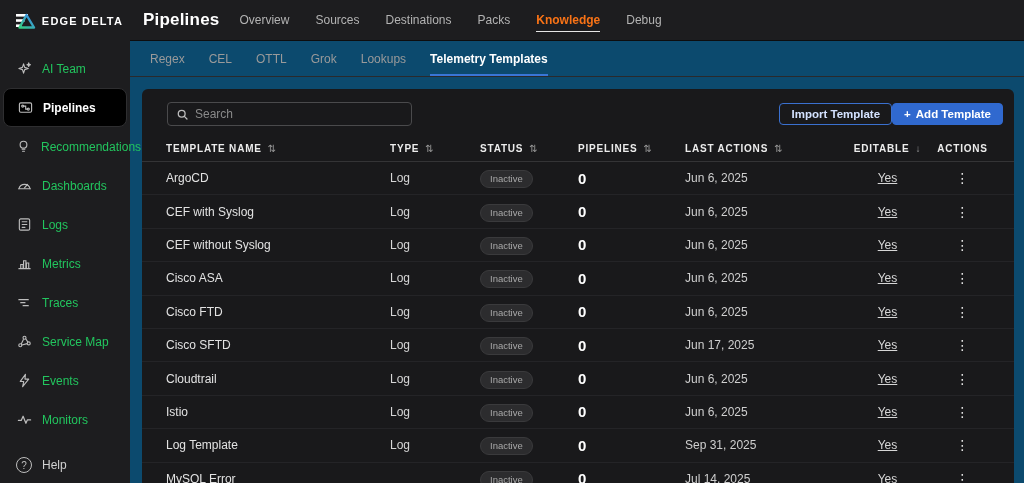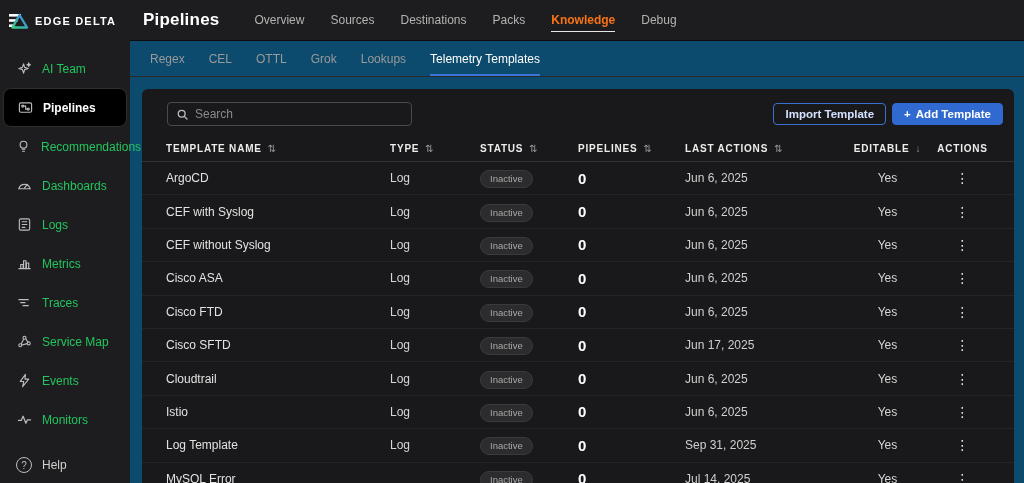--- a/index.html
+++ b/index.html
@@ -3,78 +3,78 @@
 <meta charset="utf-8">
 <style>
   * { margin:0; padding:0; box-sizing:border-box; }
   html,body { width:1024px; height:483px; overflow:hidden; background:#131314;
     font-family:"Liberation Sans","DejaVu Sans",sans-serif; }
   .app { display:flex; width:1024px; height:483px; }
 
   
   .sidebar { width:130px; min-width:130px; background:#1d1d1f; height:483px;
     display:flex; flex-direction:column; position:relative; }
-  .logo { display:flex; align-items:center; gap:6px; height:41px; padding-left:8px; }
+  .logo { display:flex; align-items:center; gap:6px; height:41px; padding-left:8px;justify-content:center; }
   .logo-text { color:#fff; font-size:11px; font-weight:bold; letter-spacing:1.2px; white-space:nowrap; }
   .side-nav { margin-top:8px; display:flex; flex-direction:column; }
   .side-item { display:flex; align-items:center; gap:10px; height:39px; padding-left:16px;
     color:#22c55e; font-size:12px; cursor:pointer; }
   .side-item .icn { width:16px; height:16px; display:flex; align-items:center; justify-content:center; color:#bdbdbd; }
   .side-item.active { background:#000; border:1px solid #2e2e30; border-radius:8px;
     margin:0 3px; padding-left:13px; color:#fff; font-weight:bold; }
   .help-item { position:absolute; bottom:10px; left:16px; display:flex; align-items:center; gap:10px;
     color:#d0d0d0; font-size:12px; cursor:pointer; }
   .help-circle { width:16px; height:16px; border:1.3px solid #bdbdbd; border-radius:50%;
     display:flex; align-items:center; justify-content:center; font-size:10px; color:#bdbdbd; }
 
   
   .main { flex:1; display:flex; flex-direction:column; }
   .topbar { height:41px; background:#1d1d1f; display:flex; align-items:center; padding-left:13px;
     border-bottom:1px solid #0d0d0e; }
   .page-title { color:#fff; font-size:17px; font-weight:600; letter-spacing:0.2px; }
-  .top-nav { display:flex; gap:26px; margin-left:35px; }
+  .top-nav { display:flex; gap:26px; margin-left:20px; }
   .top-nav-item { color:#b3b3b3; font-size:12px; cursor:pointer; padding:4px 0; }
   .top-nav-item.active { color:#f97316; font-weight:700; border-bottom:1.5px solid #e6e6e6; }
 
   .content { flex:1; background:#0c4a6e; overflow:hidden; }
   .subtabs { display:flex; gap:24px; align-items:flex-end; padding:0 0 0 20px; height:36px;
     border-bottom:1px solid #2a2a2c; }
   .subtab { color:#9a9a9a; font-size:12px; padding-bottom:10px; cursor:pointer; }
-  .subtab.active { color:#fff; font-weight:400; border-bottom:2px solid #3a76d6; padding-bottom:8px; }
+  .subtab.active { color:#fff; font-weight:700; border-bottom:2px solid #3a76d6; padding-bottom:8px; }
 
   
   .card { margin:12px 10px 0 12px; background:#19191b; border-radius:6px; height:600px; }
   .toolbar { display:flex; align-items:center; justify-content:space-between; padding:13px 11px 9px 10px; }
   .searchbox { display:flex; align-items:center; gap:6px; width:245px; height:24px;
     border:1px solid #4a4a4c; border-radius:4px; padding:0 8px; background:transparent;margin-left:15px; }
   .searchbox svg { flex:none; }
   .searchbox input { flex:1; background:transparent; border:none; outline:none;
     color:#ddd; font-size:12px; font-family:inherit; }
   .searchbox input::placeholder { color:#8a8a8a; }
-  .btns { display:flex; gap:6px; }
+  .btns { display:flex; }
   .btn { height:22px; padding:0 11px; font-size:11.5px; font-weight:bold; border-radius:4px;
     display:flex; align-items:center; gap:5px; cursor:pointer; font-family:inherit; }
   .btn-outline { background:transparent; border:1px solid #3a70cf; color:#d4e2ff; }
   .btn-solid { background:#3069cf; border:1px solid #3069cf; color:#fff; }
 
   .tgrid { display:grid; grid-template-columns:224px 90px 98px 107px 155px 95px 1fr;
     padding:0 24px; align-items:center; }
   .thead { height:27px; border-bottom:1px solid #343436; }
   .th { color:#ececec; font-size:10px; font-weight:bold; letter-spacing:0.8px;
     display:flex; align-items:center; gap:6px; cursor:pointer; }
   .th .sort { color:#9a9a9a; font-size:10px; font-weight:normal; }
   .th.center { justify-content:center; }
   .trow { height:33.4px; border-bottom:1px solid #242427; }
   .td-name { color:#e2e2e2; font-size:12px; }
   .td-type { color:#d6d6d6; font-size:12px; }
   .badge { display:inline-block; font-size:9.5px; color:#a8a8a8; background:#2c2c2e;
     border:1px solid #3a3a3c; border-radius:999px; padding:2px 9px 3px; width:max-content; }
   .td-pipes { color:#fff; font-size:15px; font-weight:bold; }
   .td-date { color:#cfcfcf; font-size:12px; }
-  .td-edit { color:#d6d6d6; font-size:12px; text-align:center; }
+  .td-edit { color:#d6d6d6; font-size:12px; text-align:center;text-decoration:underline; }
   .td-actions { text-align:center; }
   .kebab { color:#e0e0e0; font-size:14px; cursor:pointer; display:inline-block; padding:0 6px; }
 </style>
 </head>
 <body>
 
 <div class="app">
 
   <aside class="sidebar">
     <div class="logo">

